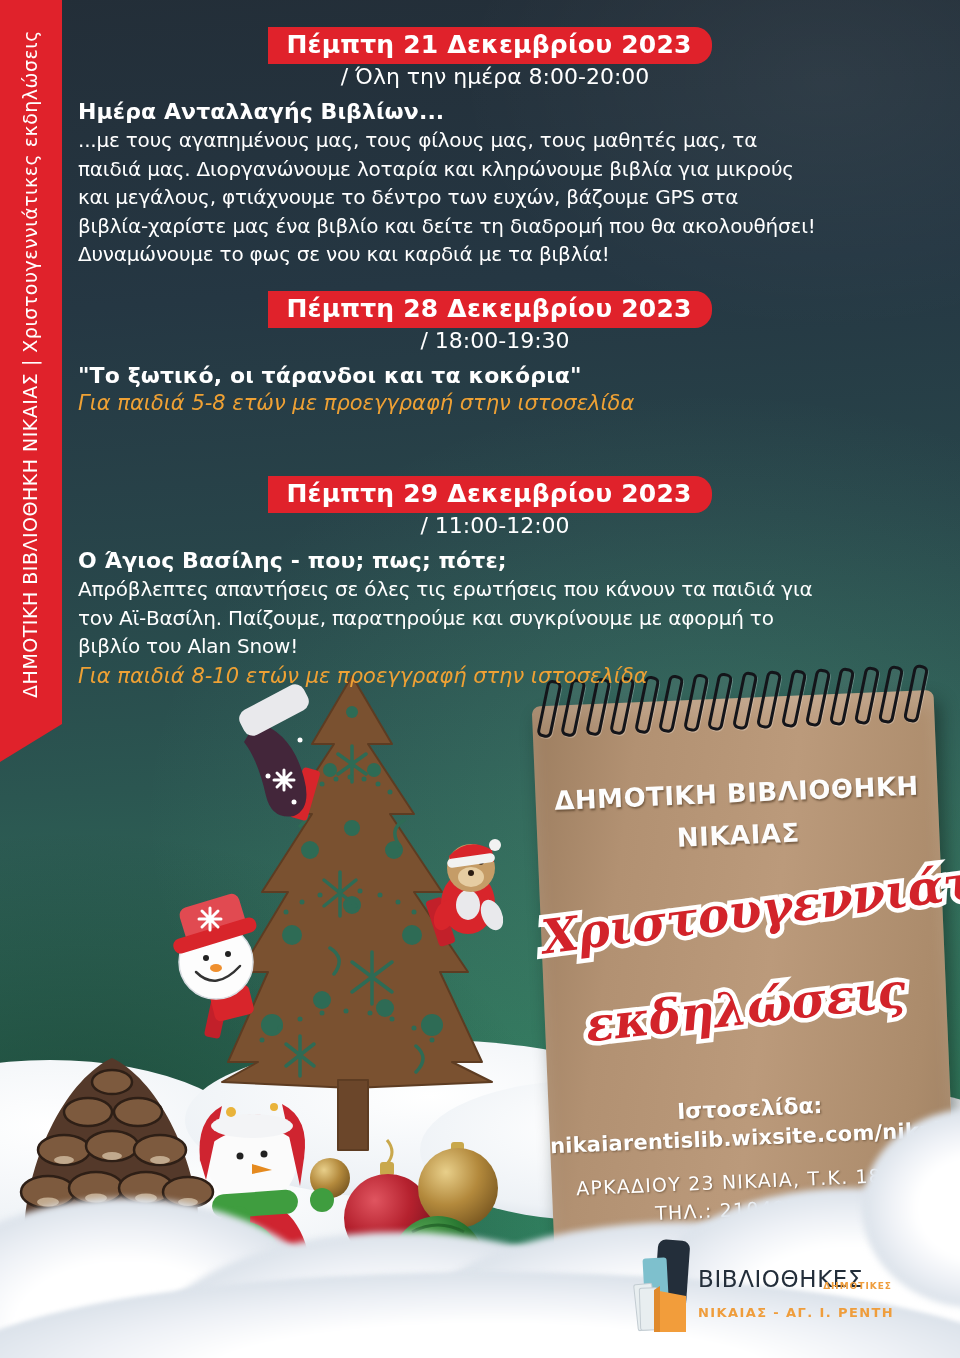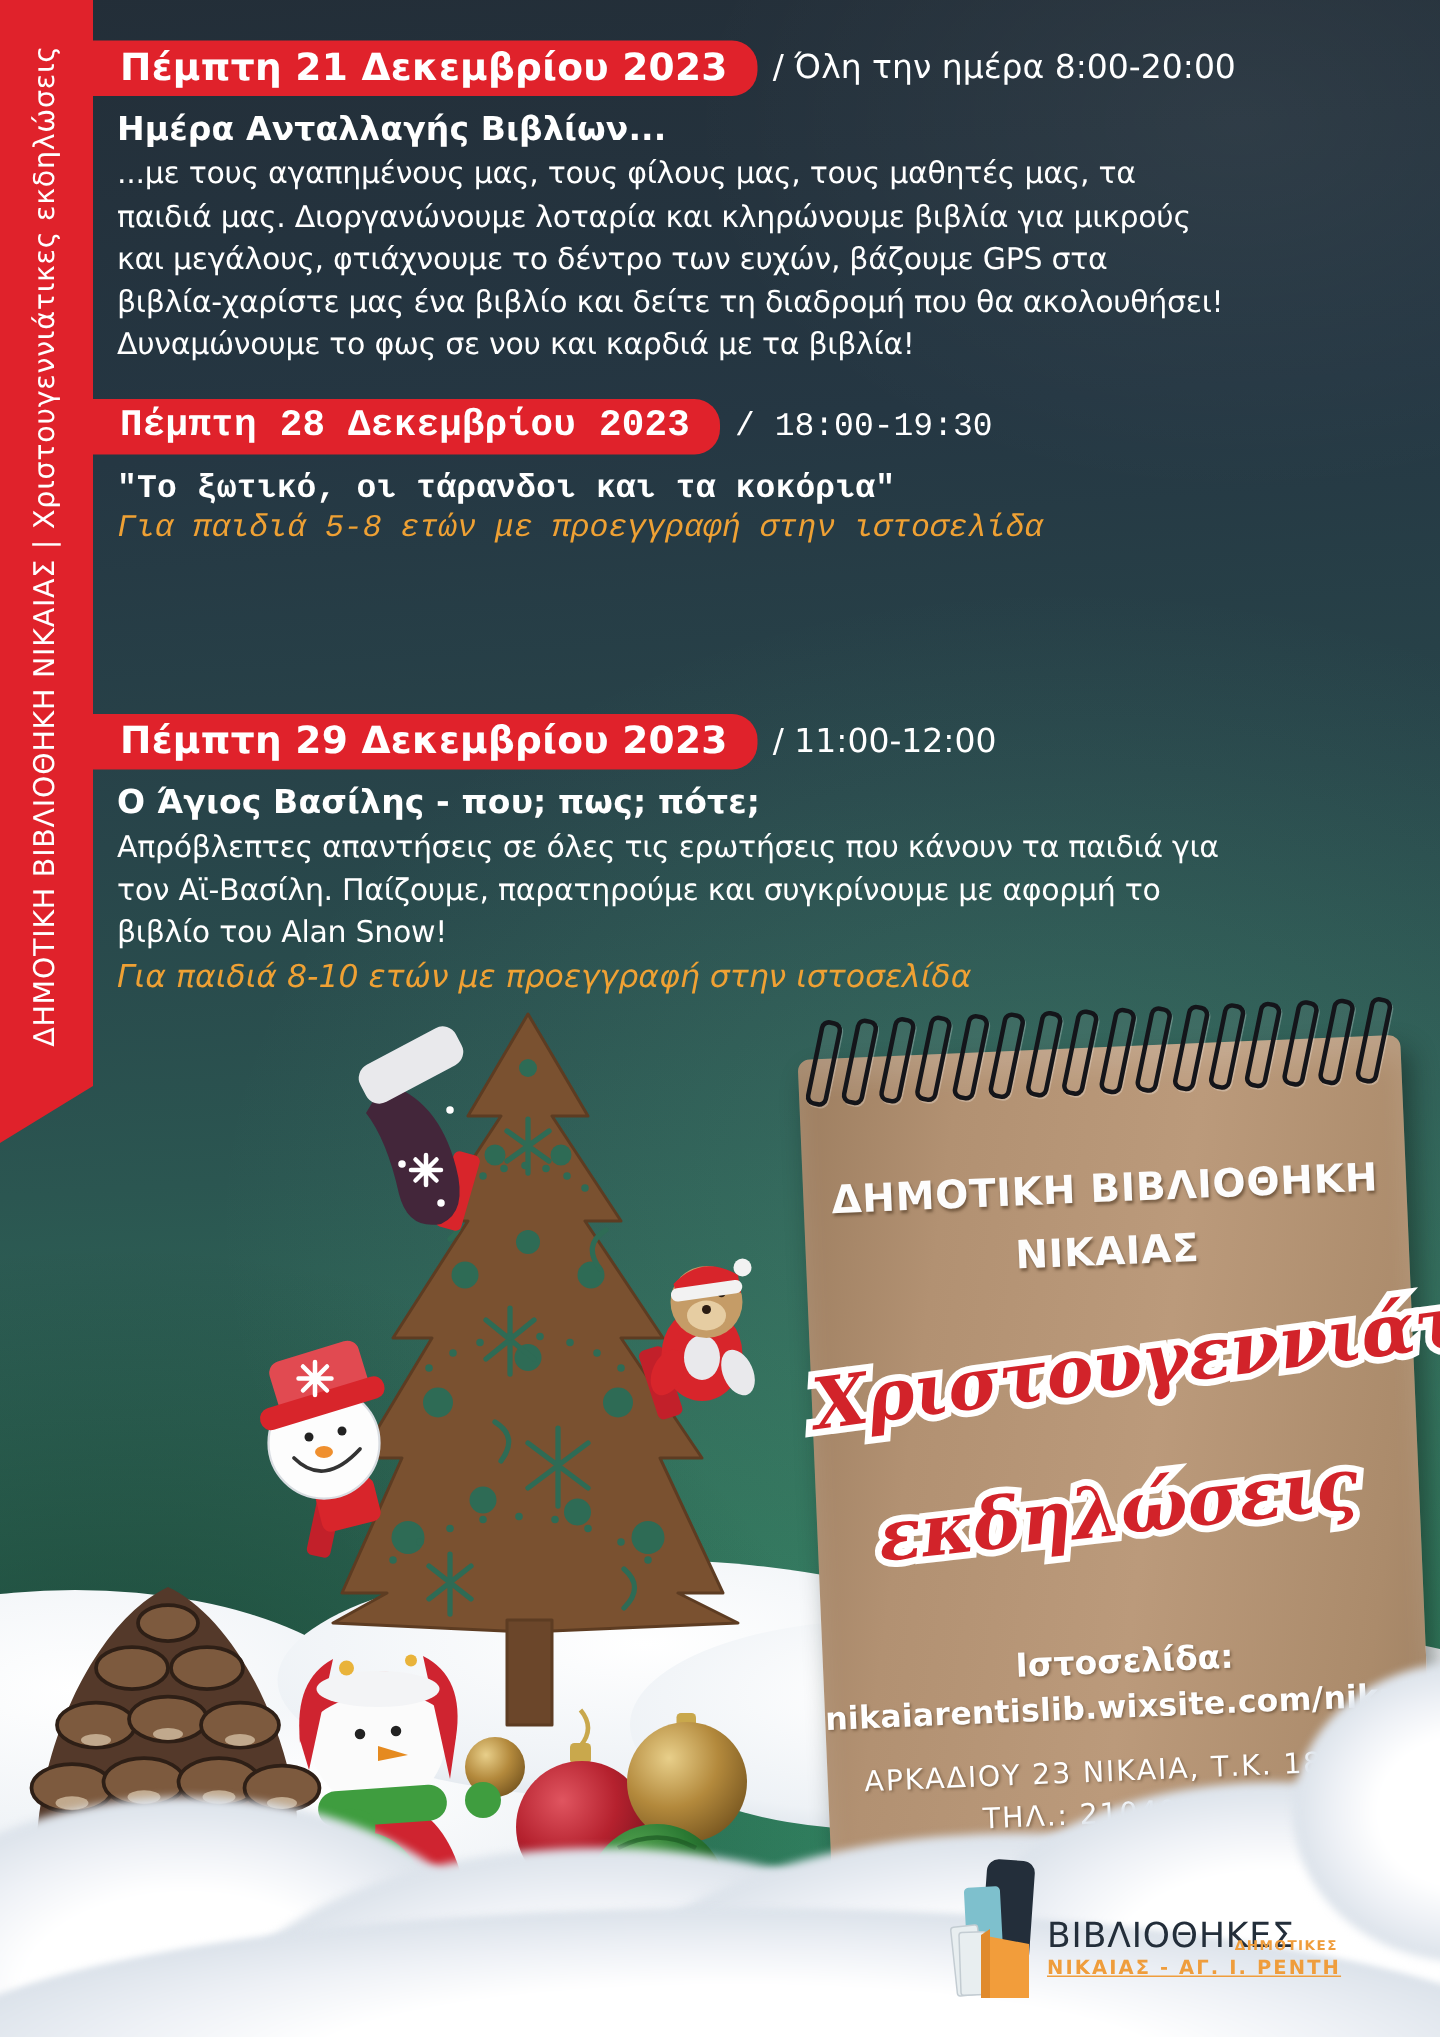--- a/index.html
+++ b/index.html
@@ -12,28 +12,28 @@
       radial-gradient(700px 520px at 8% 88%, rgba(10,30,26,.55), transparent 70%),
       linear-gradient(176deg,#232e38 0%,#253743 22%,#28454a 40%,#2b5651 56%,#2f6c58 72%,#31805f 86%,#2f7d5e 100%);
   }
   
   .side-ribbon{position:absolute;left:0;top:0;width:62px;height:766px;background:#e0222b;
     clip-path:polygon(0 0,100% 0,100% 724px,0 762px);z-index:5;}
   .side-ribbon .vtext{position:absolute;left:-339px;top:352px;width:740px;height:24px;
     transform:rotate(-90deg);text-align:center;color:#fff;font-size:19px;letter-spacing:.5px;white-space:nowrap;}
   
   .event{position:absolute;left:62px;width:856px;color:#fff;z-index:4;}
-  .event-head{display:flex;align-items:center;}
+  .event-head{display:flex;align-items:center;flex-direction:column;}
   .badge{background:#e0222b;border-radius:0 17px 17px 0;padding:3px 20px 5px 18px;
     font-weight:bold;font-size:25px;letter-spacing:.2px;white-space:nowrap;}
   .time{font-size:22px;margin-left:10px;white-space:nowrap;}
   .event h3{margin:10px 0 2px 16px;font-size:22px;font-weight:bold;letter-spacing:.1px;}
   .event p.body{margin:2px 0 0 16px;font-size:20px;line-height:28.5px;letter-spacing:-.2px;white-space:pre-line;}
   .event p.note{margin:3px 0 0 16px;font-size:21px;font-style:italic;color:#efa134;}
-  #event1{top:27px;} #event2{top:266px;font-family:Liberation Mono, monospace;} #event3{top:476px;}
+  #event1{top:27px;} #event2{top:291px;} #event3{top:476px;}
   
   svg.scene{position:absolute;left:0;top:0;z-index:1;}
   
   .notepad{position:absolute;left:543px;top:698px;width:402px;height:548px;z-index:2;
     transform:rotate(-2.4deg);transform-origin:50% 50%;
     background:linear-gradient(100deg,#9d7e60 0%,#b29172 22%,#bb9a7b 55%,#ab8b6b 88%,#9f8163 100%);
     border-radius:8px;box-shadow:6px 10px 18px rgba(10,20,16,.45), inset 0 14px 18px rgba(255,255,255,.12);}
   .coils{position:absolute;left:10px;top:-26px;width:382px;display:flex;justify-content:space-between;}
   .coils span{display:block;width:9px;height:52px;border:3px solid #14151a;border-radius:6px;
     background:rgba(255,255,255,.06);transform:rotate(14deg);box-shadow:1px 1px 0 rgba(255,255,255,.25);}
@@ -60,21 +60,21 @@
   .snow.sB{left:140px;top:1232px;width:520px;height:260px;}
   .snow.sC{left:400px;top:1222px;width:560px;height:250px;}
   .snow.sD{left:640px;top:1188px;width:420px;height:240px;}
   .snow.sE{left:862px;top:1108px;width:230px;height:200px;}
   .snow.sF{left:-60px;top:1272px;width:1100px;height:210px;filter:blur(2px);}
   
   .logo{position:absolute;left:630px;top:1238px;z-index:6;display:flex;align-items:flex-end;}
   .logo-text{position:relative;margin-left:6px;padding-bottom:14px;}
   .logo-small{position:absolute;right:2px;top:14px;color:#ef9d3c;font-size:9px;font-weight:bold;letter-spacing:1px;margin-left:28px;}
   .logo-main{color:#232e3a;font-size:23px;font-weight:normal;letter-spacing:.6px;line-height:24px;}
-  .logo-sub{color:#ef9d3c;font-size:13px;font-weight:bold;letter-spacing:1.4px;text-align:center;margin-top:2px;text-decoration:underline;}
+  .logo-sub{color:#ef9d3c;font-size:13px;font-weight:bold;letter-spacing:1.4px;text-align:center;margin-top:14px;}
 </style>
 </head>
 <body>
 
 <div class="poster">
 
   <svg class="scene" width="960" height="1358" viewBox="0 0 960 1358">
     <defs>
       <radialGradient id="gRed" cx="35%" cy="30%" r="75%">
         <stop offset="0%" stop-color="#e05560"></stop>

